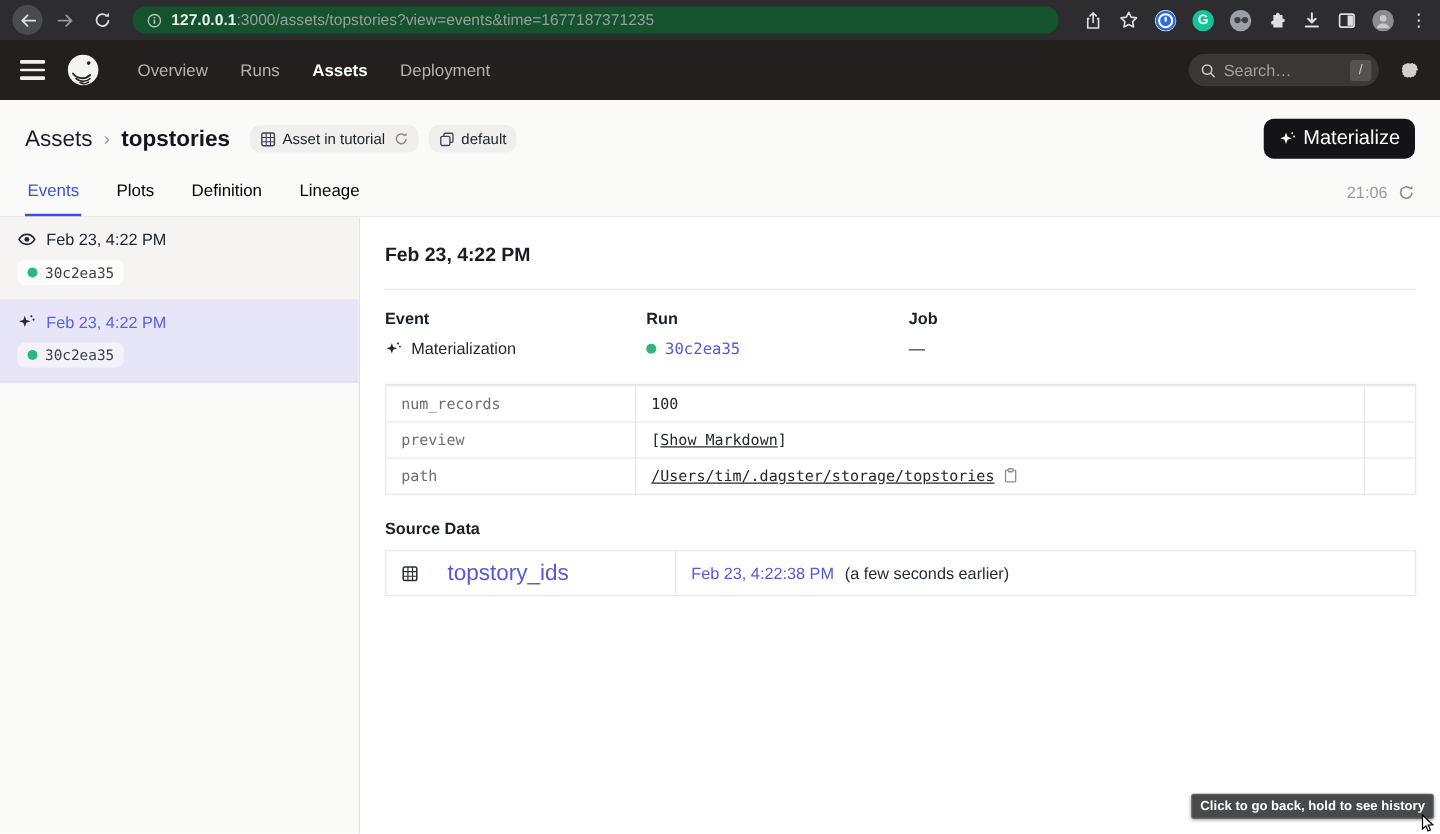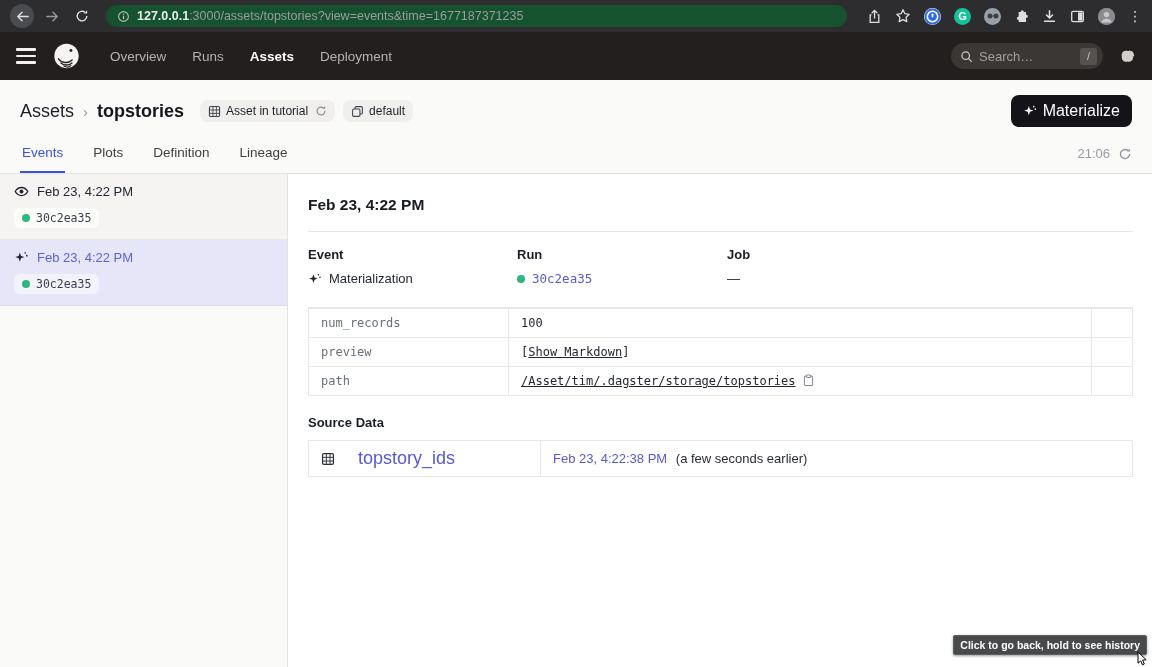--- a/index.html
+++ b/index.html
@@ -43,21 +43,21 @@
   .breadcrumb-row{display:flex;align-items:center;padding:15px 20px 4px 20px;}
   .crumb-root{font-size:18px;color:#1B1E27;cursor:pointer;}
   .crumb-sep{font-size:15px;color:#9B98A4;margin:0 9px;}
   .crumb-leaf{font-size:18px;font-weight:700;color:#15171D;}
   .badges{display:flex;gap:8px;margin-left:16px;}
   .badge{display:flex;align-items:center;gap:5px;background:#F0EFED;border-radius:8px;padding:4px 8px;font-size:12px;color:#1C2127;cursor:default;}
   .badge .bicon{color:#3E434E;}
   .badge .brefresh{color:#8B8884;margin-left:2px;cursor:pointer;}
   .materialize-btn{margin-left:auto;display:flex;align-items:center;gap:6px;background:#141317;color:#fff;border:none;border-radius:8px;padding:7px 12px;font-size:16px;font-family:"Liberation Sans",sans-serif;cursor:pointer;}
   .tabs-row{display:flex;align-items:flex-end;padding:0 20px;height:42px;}
-  .tab{margin-right:26px;padding:0 2px 11px 2px;font-size:13.5px;color:#404040;cursor:pointer;border-bottom:2px solid transparent;}
+  .tab{margin-right:26px;padding:0 2px 11px 2px;font-size:13.5px;color:#000000;cursor:pointer;border-bottom:2px solid transparent;}
   .tab.active{color:#3B52DC;border-bottom-color:#3B52DC;}
   .tabs-right{margin-left:auto;display:flex;align-items:center;gap:8px;padding-bottom:12px;}
   .timer{font-size:13px;color:#9B98A3;}
   .tabs-refresh{color:#908D98;cursor:pointer;}
 
   
   .content{display:flex;height:494px;}
   .sidebar{width:288px;flex:0 0 288px;background:#FAFAF9;border-right:1px solid #E5E3E1;overflow:hidden;}
   .event-item{padding:10px 14px 11px 14px;border-bottom:1px solid #ECEAE8;cursor:pointer;}
   .event-item.hovered{background:#F5F4F2;}
@@ -340,21 +340,21 @@
         <td class="meta-val">100</td>
         <td class="meta-extra"></td>
       </tr>
       <tr>
         <td class="meta-key">preview</td>
         <td class="meta-val"><span>[</span><span class="mlink">Show Markdown</span><span>]</span></td>
         <td class="meta-extra"></td>
       </tr>
       <tr>
         <td class="meta-key">path</td>
-        <td class="meta-val"><span class="mlink">/Asset/tim/.dagster/storage/topstories</span><span class="copy-icon"><svg width="13" height="13" viewBox="0 0 16 16">
+        <td class="meta-val"><span class="mlink">/Users/tim/.dagster/storage/topstories</span><span class="copy-icon"><svg width="13" height="13" viewBox="0 0 16 16">
                   <rect x="3" y="2.6" width="10" height="11.6" rx="1.2" fill="none" stroke="currentColor" stroke-width="1.3"></rect>
                   <rect x="5.6" y="1.2" width="4.8" height="3" rx="0.9" fill="#fff" stroke="currentColor" stroke-width="1.3"></rect>
                 </svg></span></td>
         <td class="meta-extra"></td>
       </tr>
     </tbody>
       </table>
 
     <div class="section-title">Source Data</div>
     <table class="dtable">

